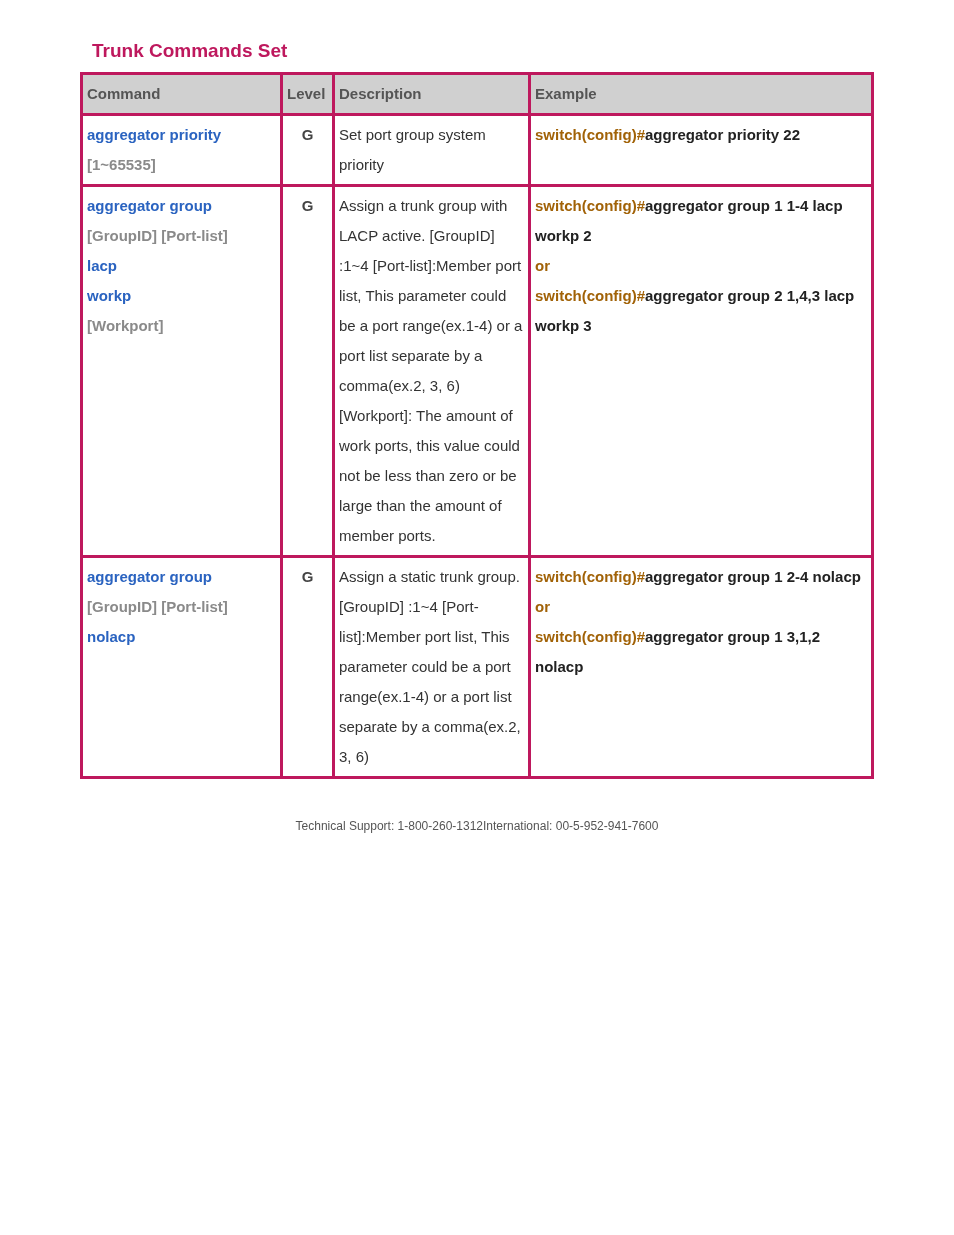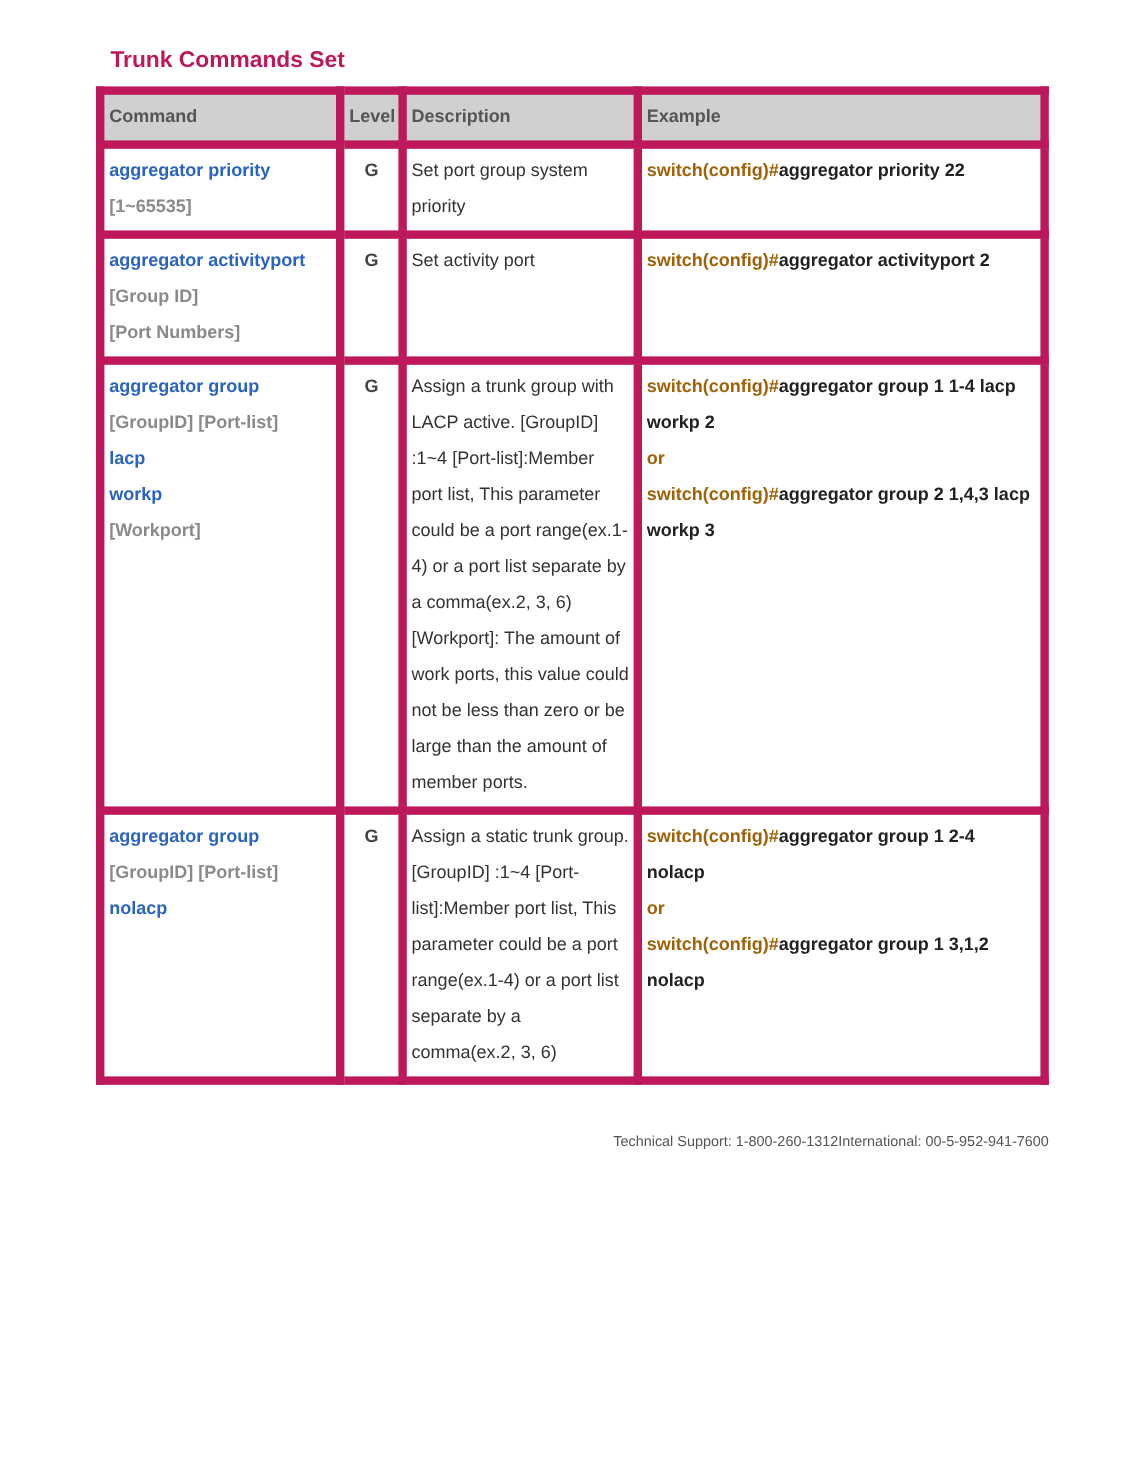--- a/index.html
+++ b/index.html
@@ -30,21 +30,21 @@
   table {
     width: 100%;
     border-collapse: collapse;
     table-layout: fixed;
   }
   col.c-command { width: 200px; }
   col.c-level   { width: 52px; }
   col.c-desc    { width: 196px; }
   col.c-example { width: auto; }
   th, td {
-    border: 7px solid #be185d;
+    border: 3px solid #be185d;
     padding: 4px 4px;
     vertical-align: top;
     font-size: 15px;
     line-height: 2.0;
     text-align: left;
   }
   th {
     background: #d0d0d0;
     color: #555;
     font-weight: bold;
@@ -53,21 +53,21 @@
     text-align: center;
     font-weight: bold;
     color: #444;
   }
   .cmd-blue  { color: #2a63c0; font-weight: bold; }
   .cmd-gray  { color: #8a8a8a; font-weight: bold; }
   .ex-nobold { color: #a16207; font-weight: bold; }
   .ex-bold   { color: #222; font-weight: bold; }
   .footer-row {
     display: flex;
-    justify-content: flex-end;
+    justify-content: center;
     font-size: 12px;
     color: #555;
     margin-top: 40px;
   }
   .page-num {
     text-align: center;
     font-size: 12px;
     color: #555;
     margin-top: 10px;
   }
@@ -101,32 +101,20 @@
             <div class="cmd-gray">[1~65535]</div>
           </td>
           <td class="level-cell">G</td>
           <td>Set port group system priority</td>
           <td>
             <div><span class="ex-nobold">switch(config)#</span><span class="ex-bold">aggregator priority 22</span></div>
           </td>
         </tr>
         <tr>
           <td>
-            <div class="cmd-blue">aggregator activityport</div>
-            <div class="cmd-gray">[Group ID]</div>
-            <div class="cmd-gray">[Port Numbers]</div>
-          </td>
-          <td class="level-cell">G</td>
-          <td>Set activity port</td>
-          <td>
-            <div><span class="ex-nobold">switch(config)#</span><span class="ex-bold">aggregator activityport 2</span></div>
-          </td>
-        </tr>
-        <tr>
-          <td>
             <div class="cmd-blue">aggregator group</div>
             <div class="cmd-gray">[GroupID] [Port-list]</div>
             <div class="cmd-blue">lacp</div>
             <div class="cmd-blue">workp</div>
             <div class="cmd-gray">[Workport]</div>
           </td>
           <td class="level-cell">G</td>
           <td>Assign a trunk group with LACP active. [GroupID] :1~4 [Port-list]:Member port list, This parameter could be a port range(ex.1-4) or a port list separate by a comma(ex.2, 3, 6) [Workport]: The amount of work ports, this value could not be less than zero or be large than the amount of member ports.</td>
           <td>
             <div><span class="ex-nobold">switch(config)#</span><span class="ex-bold">aggregator group 1 1-4 lacp workp 2</span></div>

